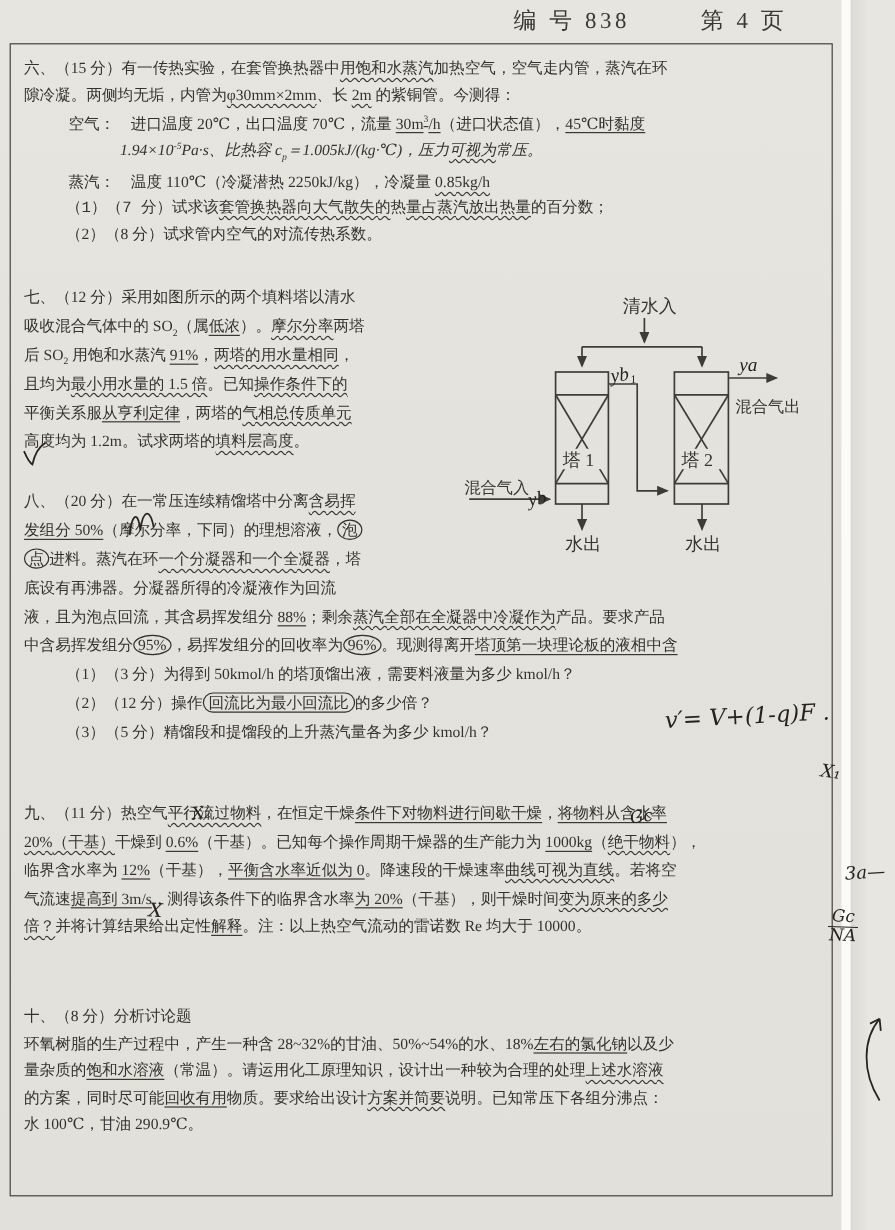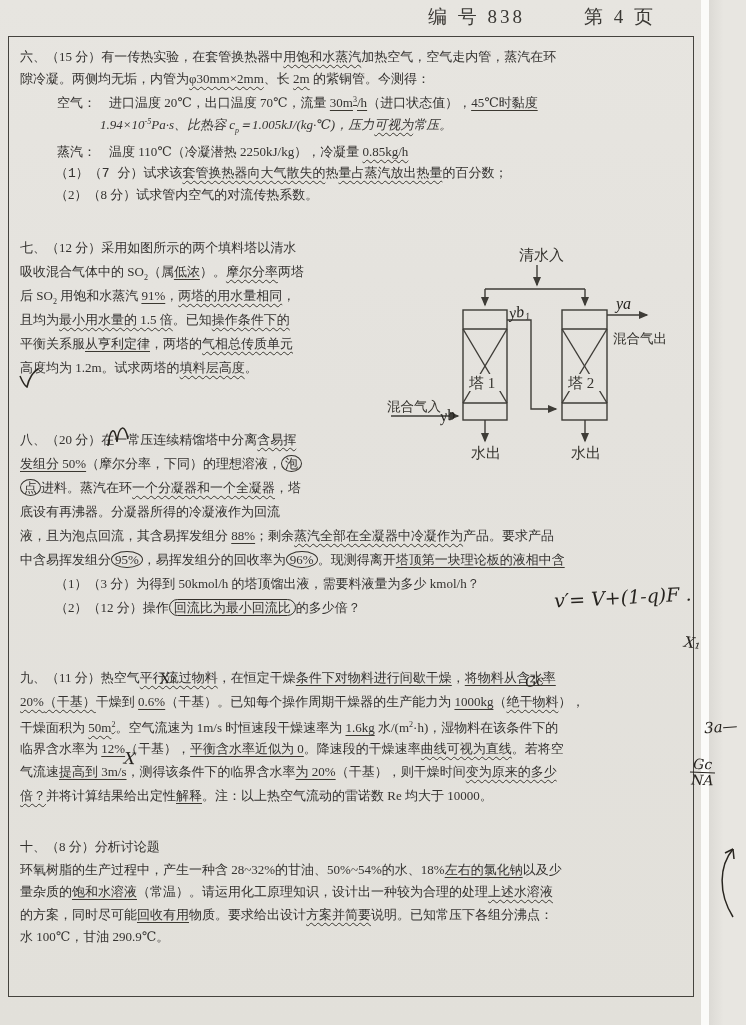--- a/index.html
+++ b/index.html
@@ -13,21 +13,21 @@
   .header-num,.header-page{position:absolute;top:4px;font-size:19px;color:#3a3834;
       letter-spacing:3px;white-space:nowrap;}
   .header-num{left:428px;}
   .header-page{left:584px;}
   .content-box{position:absolute;left:8px;top:36px;width:684px;height:959px;
       border:1.6px solid #45433e;}
   .prob{position:absolute;color:#343230;font-size:13px;}
   .line{white-space:nowrap;}
   .p6{left:20px;top:46px;width:662px;}   .p6 .line{height:21.5px;line-height:21.5px;}
   .p7{left:20px;top:236px;width:368px;}  .p7 .line{height:24px;line-height:24px;}
-  .p8{left:20px;top:428px;width:664px;}  .p8 .line{height:24px;line-height:24px;}
+  .p8{left:20px;top:406px;width:664px;}  .p8 .line{height:24px;line-height:24px;}
   .p9{left:20px;top:666px;width:664px;}  .p9 .line{height:23.5px;line-height:23.5px;}
   .p10{left:20px;top:836px;width:664px;} .p10 .line{height:22.5px;line-height:22.5px;}
   .seg-u{text-decoration:underline;text-decoration-thickness:1.4px;
       text-underline-offset:3px;text-decoration-color:#3b3831;}
   .seg-w{text-decoration:underline wavy;text-decoration-thickness:1px;
       text-underline-offset:3px;text-decoration-color:#3b3831;}
   .seg-c{border:1.5px solid #33302b;border-radius:50%;padding:0 3px;}
   .seg-c2{border:1.5px solid #33302b;border-radius:12px;padding:0 4px;}
   .seg-sup{vertical-align:super;font-size:0.62em;}
   .seg-sub{vertical-align:sub;font-size:0.62em;}
@@ -73,25 +73,25 @@
     </div>
   <div class="prob p8">
       <div class="line"><span>八、（20 分）在一常压连续精馏塔中分离</span><span class="seg-w">含易挥</span></div>
       <div class="line"><span class="seg-u">发组分 50%</span><span>（摩尔分率，下同）的理想溶液，</span><span class="seg-c">泡</span></div>
       <div class="line"><span class="seg-c">点</span><span>进料。蒸汽在环</span><span class="seg-w">一个分凝器和一个全凝器</span><span>，塔</span></div>
       <div class="line"><span>底设有再沸器。分凝器所得的冷凝液作为回流</span></div>
       <div class="line"><span>液，且为泡点回流，其含易挥发组分 </span><span class="seg-u">88%</span><span>；剩余</span><span class="seg-w">蒸汽全部在全凝器中冷凝作为</span><span>产品。要求产品</span></div>
       <div class="line"><span>中含易挥发组分</span><span class="seg-c">95%</span><span>，易挥发组分的回收率为</span><span class="seg-c">96%</span><span>。现测得离开</span><span class="seg-u">塔顶第一块理论板的液相中含</span></div>
       <div class="line" style="padding-left: 35px;"><span>（1）（3 分）为得到 50kmol/h 的塔顶馏出液，需要料液量为多少 kmol/h？</span></div>
       <div class="line" style="padding-left: 35px;"><span>（2）（12 分）操作</span><span class="seg-c2">回流比为最小回流比</span><span>的多少倍？</span></div>
+      <div class="line" style="padding-left: 35px;"><span>（3）（5 分）精馏段和提馏段的上升蒸汽量各为多少 kmol/h？</span></div>
     </div>
   <div class="prob p9">
       <div class="line"><span>九、（11 分）热空气</span><span class="seg-w">平行流过物料</span><span>，在恒定干燥</span><span class="seg-u">条件下对物料进行间歇干燥</span><span>，</span><span class="seg-u">将物料从含水率</span></div>
       <div class="line"><span class="seg-w">20%</span><span class="seg-w">（干基）</span><span>干燥到 </span><span class="seg-u">0.6%</span><span>（干基）。已知每个操作周期干燥器的生产能力为 </span><span class="seg-u">1000kg</span><span>（</span><span class="seg-w">绝干物料</span><span>），</span></div>
-      <div class="line"><span>干燥面积为 </span><span class="seg-w">50m</span><span class="seg-w seg-sup">2</span><span>。空气流速为 1m/s 时恒速段干燥速率为 </span><span class="seg-u">1.6kg</span><span> 水/(m</span><span class="seg-sup">2</span><span>·h)，湿物料在该条件下的</span></div>
       <div class="line"><span>临界含水率为 </span><span class="seg-u">12%</span><span>（干基），</span><span class="seg-u">平衡含水率近似为 0</span><span>。降速段的干燥速率</span><span class="seg-w">曲线可视为直线</span><span>。若将空</span></div>
       <div class="line"><span>气流速</span><span class="seg-u">提高到 3m/s</span><span>，测得该条件下的临界含水率</span><span class="seg-u">为 20%</span><span>（干基），则干燥时间</span><span class="seg-w">变为原来的多少</span></div>
       <div class="line"><span class="seg-w">倍？</span><span>并将计算结果给出定性</span><span class="seg-u">解释</span><span>。注：以上热空气流动的雷诺数 Re 均大于 10000。</span></div>
     </div>
   <div class="prob p10">
       <div class="line"><span>十、（8 分）分析讨论题</span></div>
       <div class="line"><span>环氧树脂的生产过程中，产生一种含 28~32%的甘油、50%~54%的水、18%</span><span class="seg-u">左右的氯化钠</span><span>以及少</span></div>
       <div class="line"><span>量杂质的</span><span class="seg-u">饱和水溶液</span><span>（常温）。请运用化工原理知识，设计出一种较为合理的处理</span><span class="seg-w">上述水溶液</span></div>
       <div class="line"><span>的方案，同时尽可能</span><span class="seg-u">回收有用</span><span>物质。要求给出设计</span><span class="seg-w">方案并简要</span><span>说明。已知常压下各组分沸点：</span></div>
       <div class="line"><span>水 100℃，甘油 290.9℃。</span></div>

